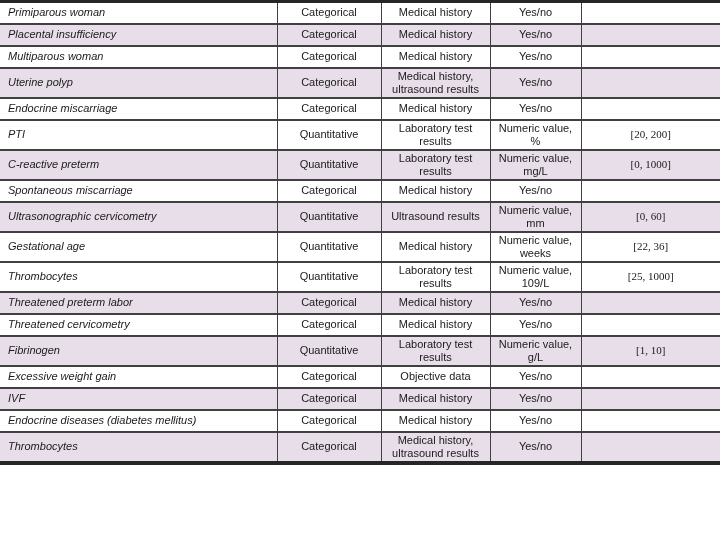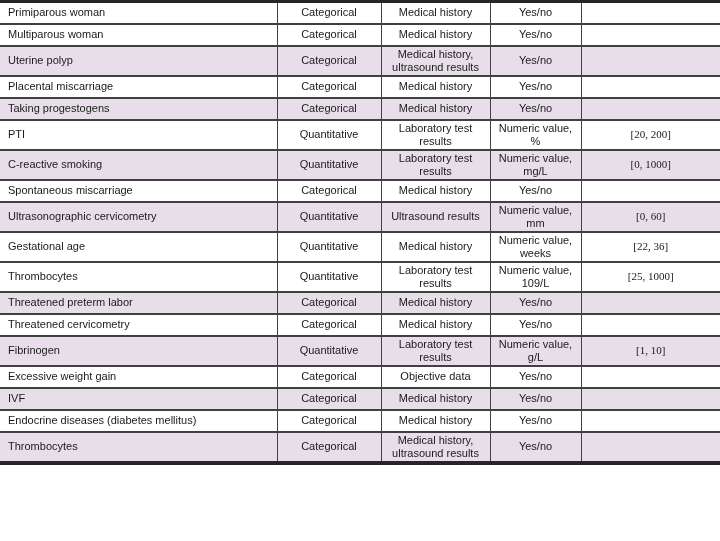--- a/index.html
+++ b/index.html
@@ -39,20 +39,21 @@
     text-align: center;
     vertical-align: middle;
     padding: 1px 3px;
     white-space: pre-line;
     overflow: hidden;
   }
   table.params td:first-child {
     border-left: none;
     text-align: left;
     padding-left: 8px;
+    font-style: italic;
   }
   table.params td:last-child { border-right: none; font-family: Liberation Serif, serif; }
   tr.short { height: 22px; }
   tr.tall  { height: 29px; }
   tr.alt td { background: var(--alt-row-bg); }
   tr.plain td { background: var(--row-bg); }
 </style>
 </head>
 <body>
 
@@ -66,60 +67,60 @@
       <col style="width:139px">
     </colgroup>
     <tbody>
         <tr class="plain short">
           <td>Primiparous woman</td>
           <td>Categorical</td>
           <td>Medical history</td>
           <td>Yes/no</td>
           <td></td>
         </tr>
+        <tr class="alt short">
+          <td>Placental insufficiency</td>
+          <td>Categorical</td>
+          <td>Medical history</td>
+          <td>Yes/no</td>
+          <td></td>
+        </tr>
         <tr class="plain short">
           <td>Multiparous woman</td>
           <td>Categorical</td>
           <td>Medical history</td>
           <td>Yes/no</td>
           <td></td>
         </tr>
         <tr class="alt tall">
           <td>Uterine polyp</td>
           <td>Categorical</td>
           <td>Medical history,
 ultrasound results</td>
           <td>Yes/no</td>
           <td></td>
         </tr>
         <tr class="plain short">
-          <td>Placental miscarriage</td>
-          <td>Categorical</td>
-          <td>Medical history</td>
-          <td>Yes/no</td>
-          <td></td>
-        </tr>
-        <tr class="alt short">
-          <td>Taking progestogens</td>
+          <td>Endocrine miscarriage</td>
           <td>Categorical</td>
           <td>Medical history</td>
           <td>Yes/no</td>
           <td></td>
         </tr>
         <tr class="plain tall">
           <td>PTI</td>
           <td>Quantitative</td>
           <td>Laboratory test
 results</td>
           <td>Numeric value,
 %</td>
           <td>[20, 200]</td>
         </tr>
         <tr class="alt tall">
-          <td>C-reactive smoking</td>
+          <td>C-reactive preterm</td>
           <td>Quantitative</td>
           <td>Laboratory test
 results</td>
           <td>Numeric value,
 mg/L</td>
           <td>[0, 1000]</td>
         </tr>
         <tr class="plain short">
           <td>Spontaneous miscarriage</td>
           <td>Categorical</td>

